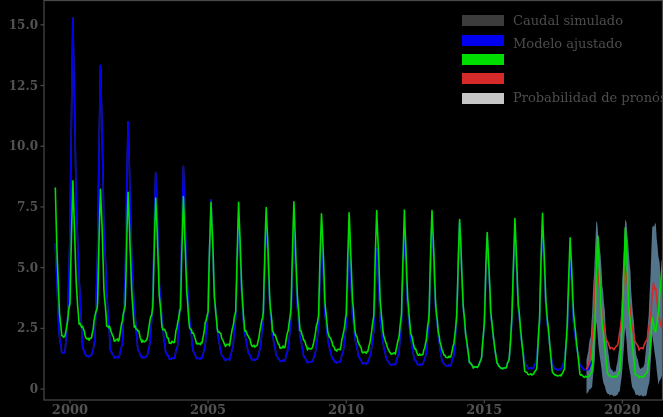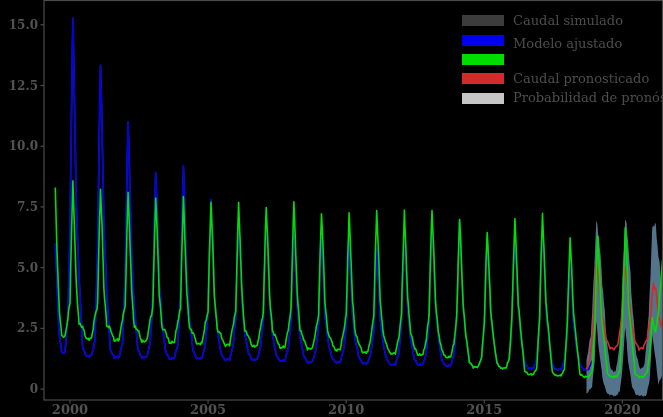--- a/index.html
+++ b/index.html
@@ -60,20 +60,19 @@
       </div>
       <div class="legend-item">
         <span class="legend-swatch" style="background: rgb(0, 0, 238);"></span>
         <span class="legend-label" style="color: rgb(77, 77, 77); margin-top: 8px;">Modelo ajustado</span>
       </div>
       <div class="legend-item">
         <span class="legend-swatch" style="background: rgb(0, 221, 0);"></span>
       </div>
       <div class="legend-item">
         <span class="legend-swatch" style="background: rgb(212, 42, 42);"></span>
-        <span class="legend-label" style="color: rgb(77, 77, 77);">Caudal pronosticado</span>
       </div>
       <div class="legend-item">
         <span class="legend-swatch" style="background: rgb(198, 198, 198);"></span>
         <span class="legend-label" style="color: rgb(77, 77, 77);">Probabilidad de pronóstico</span>
       </div>
     </div>
 </div>
 
 </body></html>

